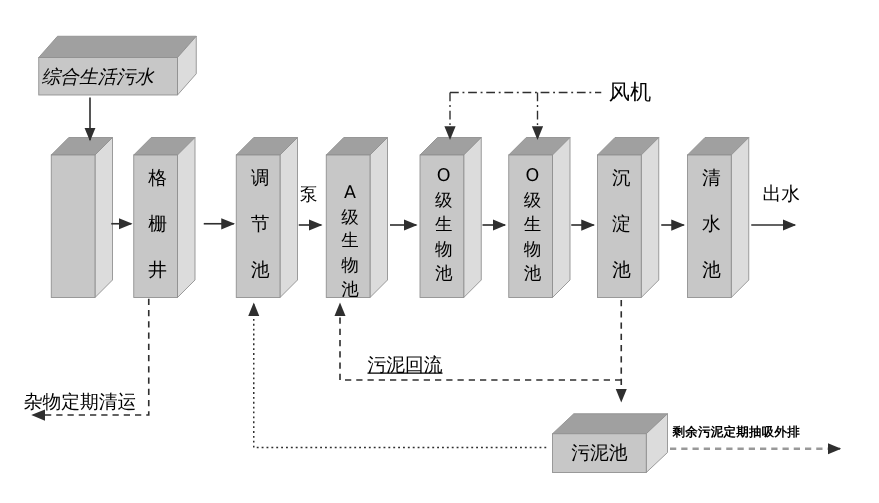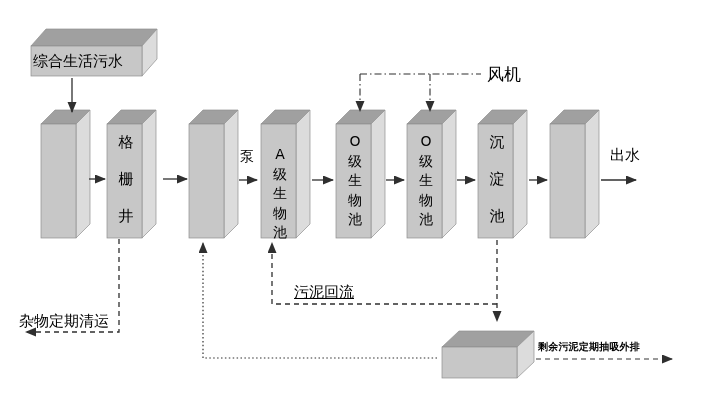--- a/index.html
+++ b/index.html
@@ -120,28 +120,31 @@
 
     <g>
       <path class="dot" d="M437,358 L203,358 L203,243" marker-end="url(#arr)"></path>
     </g>
 
     <g>
       <path class="gdash" d="M536,359 L672,359" marker-end="url(#arr)"></path>
     </g>
   </svg>
 
-  <div class="boxlbl" style="left:31px;top:46px;width:94px;height:30px;">综合生活污水</div>
+  <div class="boxlbl" style="left:31px;top:46px;width:94px;height:30px;font-style:italic;">综合生活污水</div>
 
   <div class="vlabel" style="left:116px;top:124px;">格栅井</div>
+  <div class="vlabel" style="left:198px;top:124px;">调节池</div>
   <div class="vlabel dense" style="left:270px;top:145px;">A级生物池</div>
   <div class="vlabel dense" style="left:345px;top:132px;">O级生物池</div>
   <div class="vlabel dense" style="left:416px;top:132px;">O级生物池</div>
   <div class="vlabel" style="left:487px;top:124px;">沉淀池</div>
+  <div class="vlabel" style="left:559px;top:124px;">清水池</div>
 
+  <div class="boxlbl" style="left:442px;top:347px;width:75px;height:31px;">污泥池</div>
 
   <div class="lbl" style="left:240px;top:149px;font-size:14px;">泵</div>
   <div class="lbl fan" style="left:487px;top:65px;">风机</div>
   <div class="lbl" style="left:610px;top:147px;">出水</div>
   <div class="lbl" style="left:19px;top:313px;">杂物定期清运</div>
   <div class="lbl" style="left:294px;top:284px;text-decoration:underline;">污泥回流</div>
   <div class="lbl small" style="left:538px;top:341px;">剩余污泥定期抽吸外排</div>
 
 </div>
 

